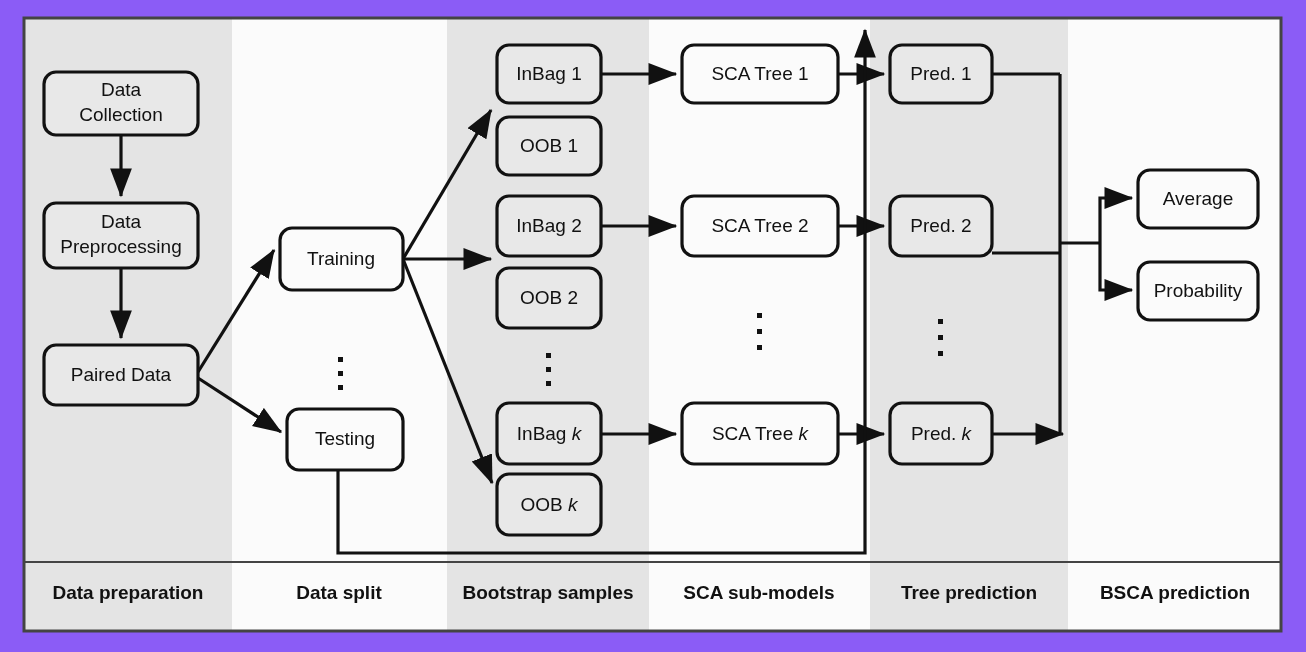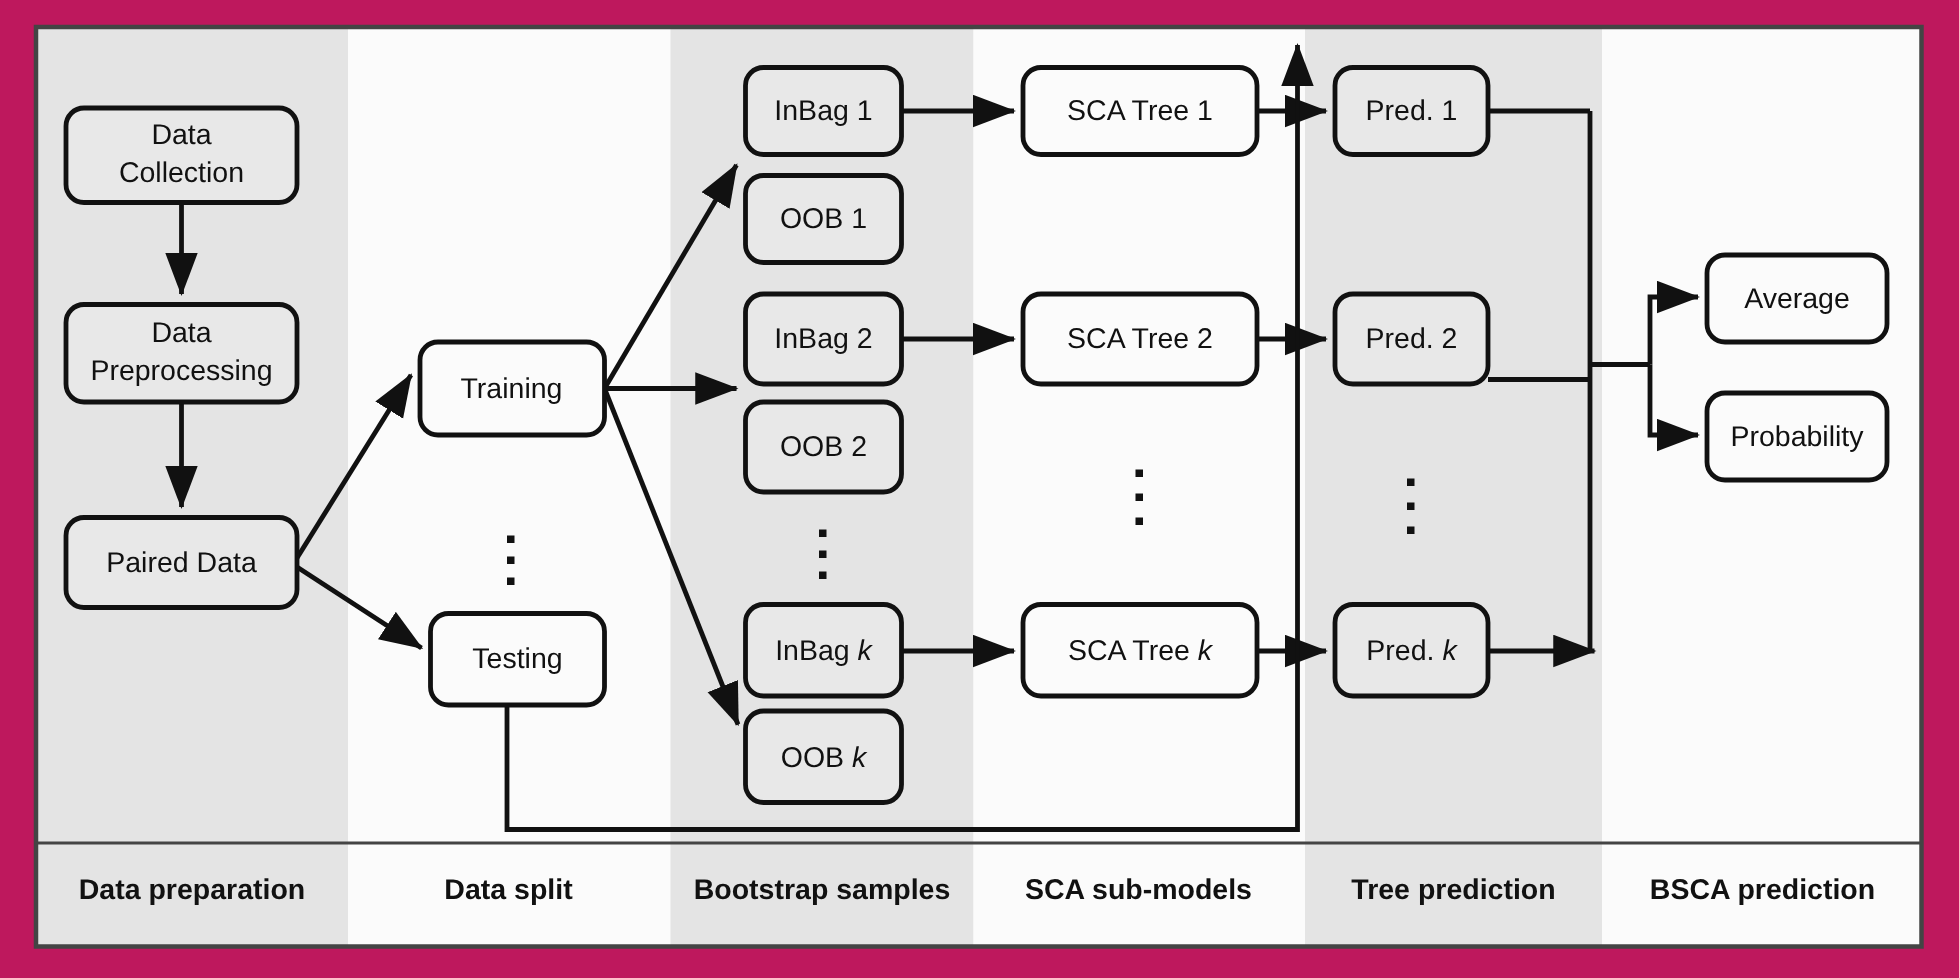--- a/index.html
+++ b/index.html
@@ -1,16 +1,16 @@
 <!DOCTYPE html>
 <html><head>
 <meta charset="utf-8">
 <style>
   html,body{margin:0;padding:0;background:#ffffff;}
-  #stage{position:relative;width:1306px;height:652px;background:#be185d;
+  #stage{position:relative;width:1306px;height:652px;background:#8b5cf6;
          font-family:"Liberation Sans","DejaVu Sans",sans-serif;overflow:hidden;}
   svg{display:block;}
   .bx{fill:#e8e8e8;stroke:#111111;stroke-width:3.2;}
   .bx-w{fill:#fbfbfb;stroke:#111111;stroke-width:3.2;}
   .lbl{font-family:"Liberation Sans","DejaVu Sans",sans-serif;font-size:19px;fill:#111111;
        text-anchor:middle;dominant-baseline:middle;}
   .lbl-it{font-style:italic;}
   .band{font-family:"Liberation Sans","DejaVu Sans",sans-serif;font-size:19px;fill:#111111;
         text-anchor:middle;dominant-baseline:middle;font-weight:700;}
   .ln{stroke:#111111;stroke-width:3.2;fill:none;stroke-linecap:butt;}

